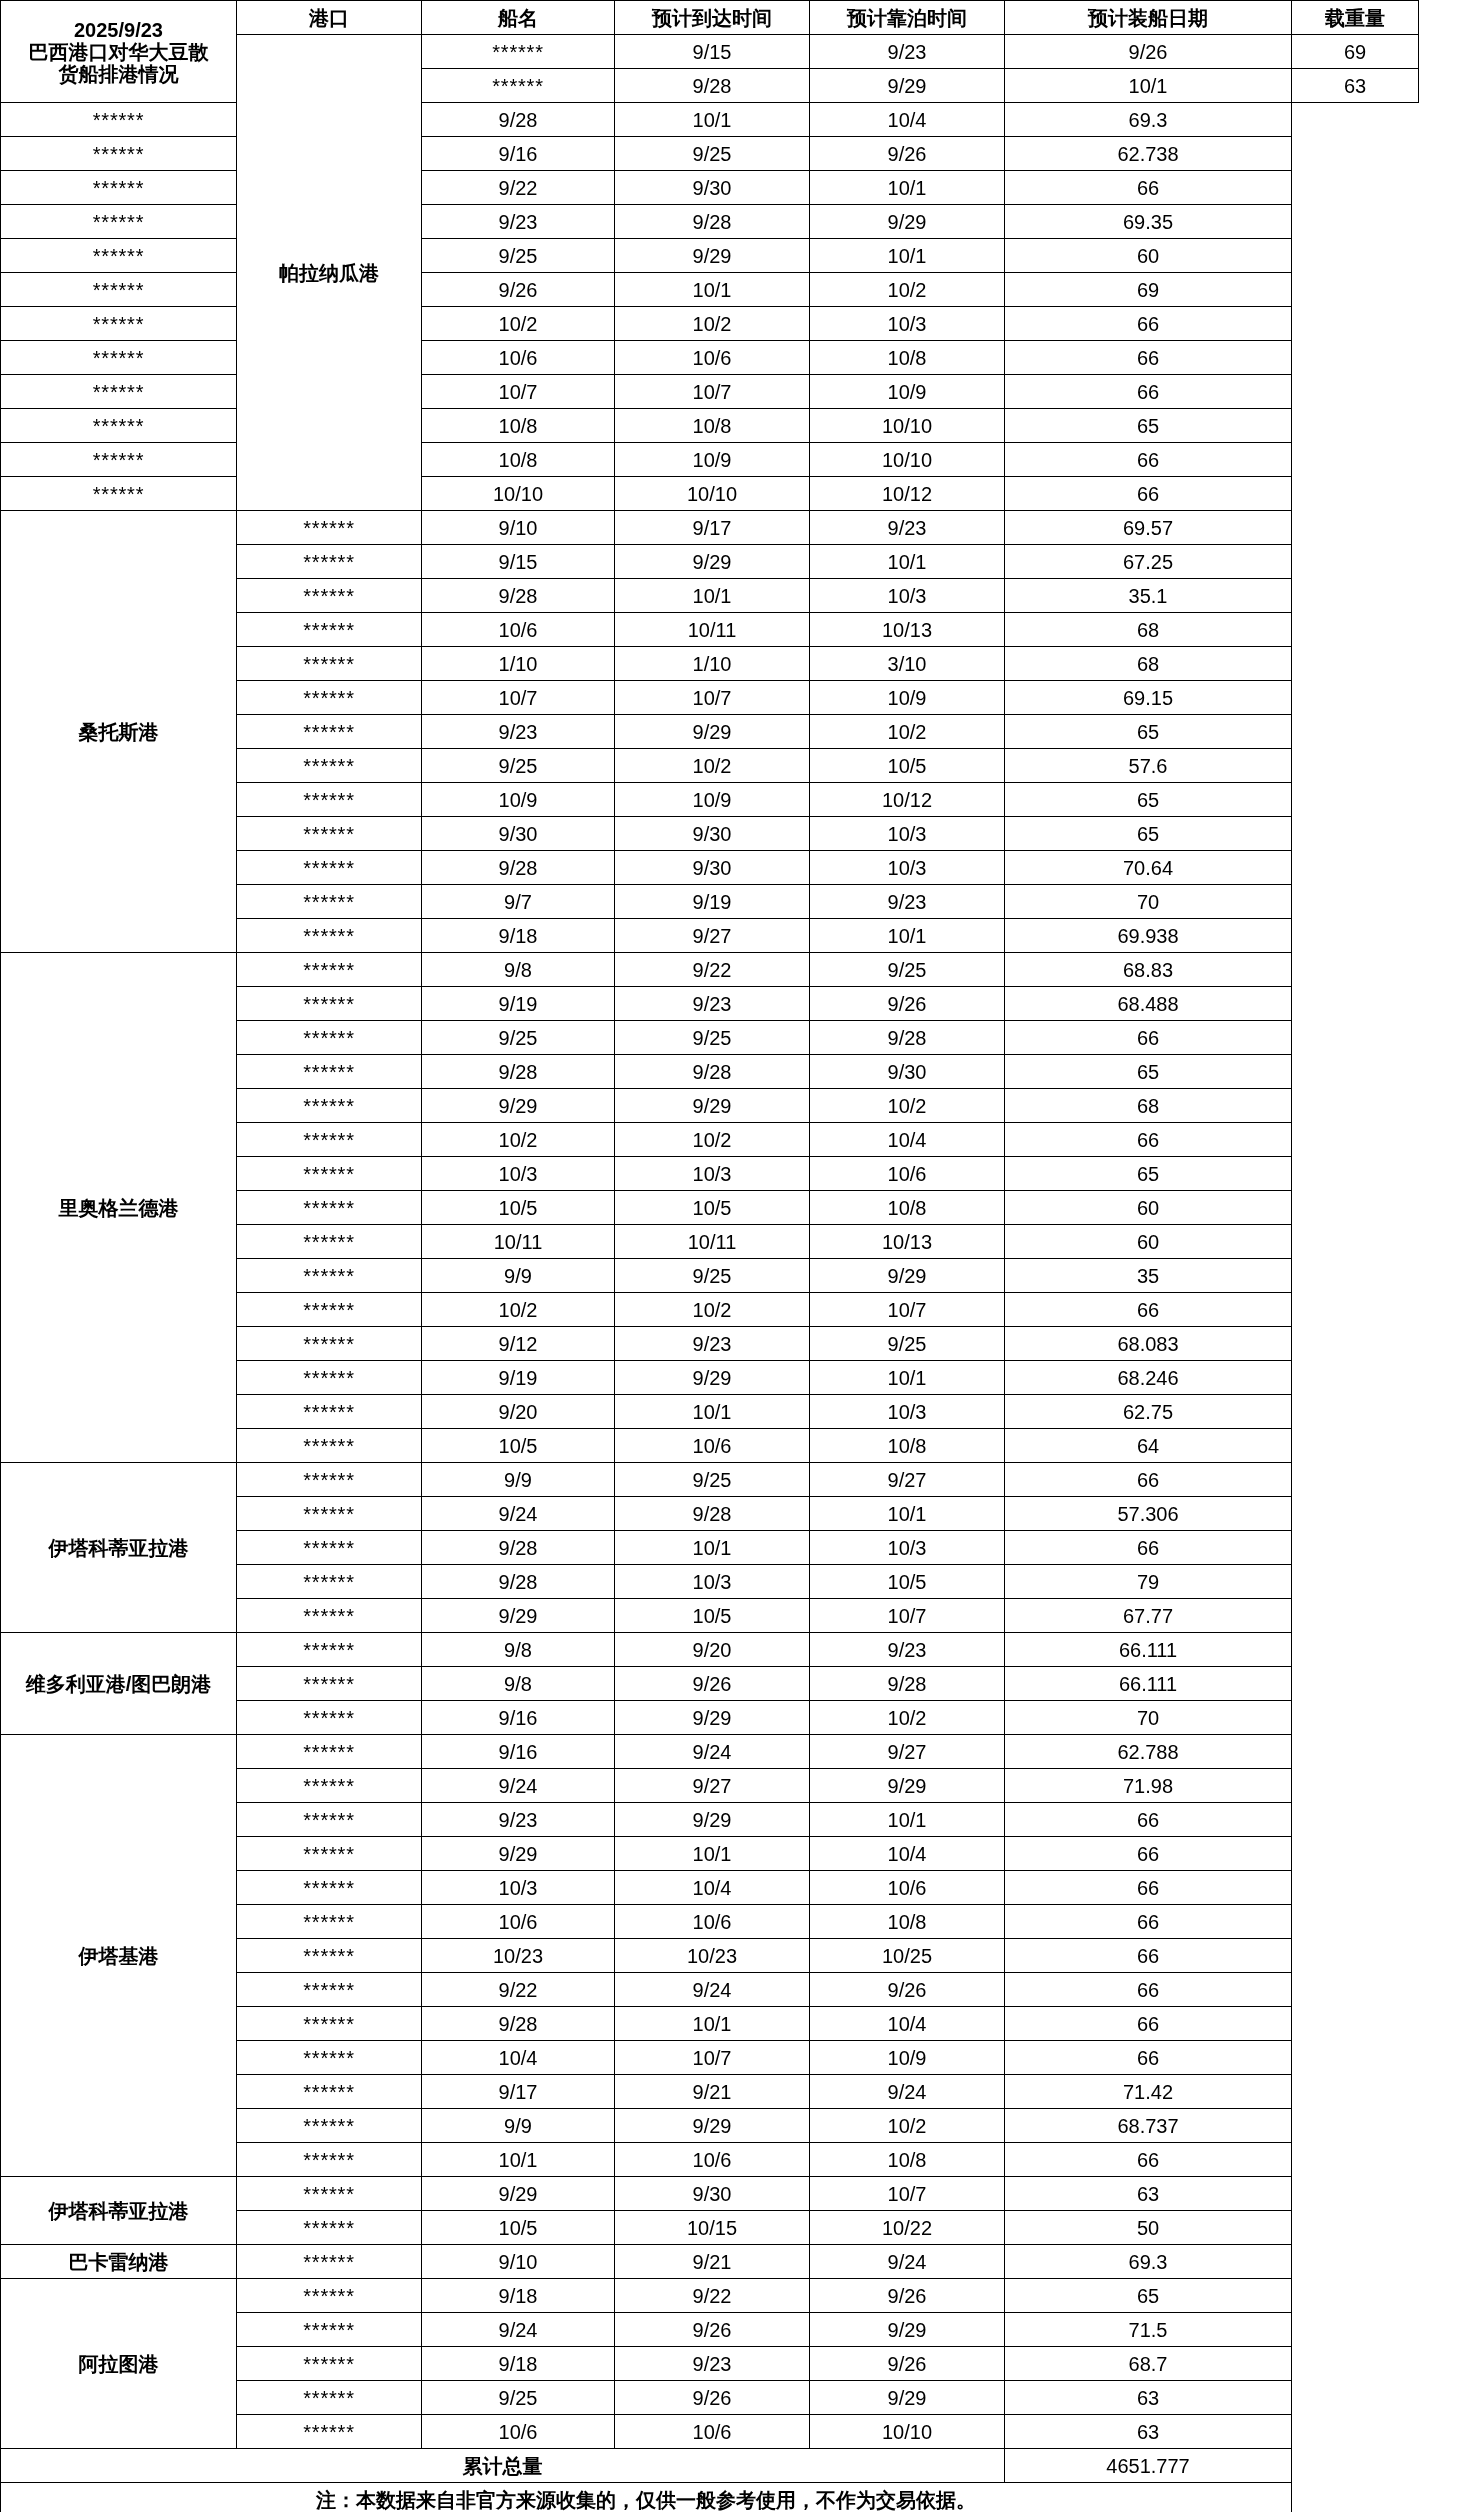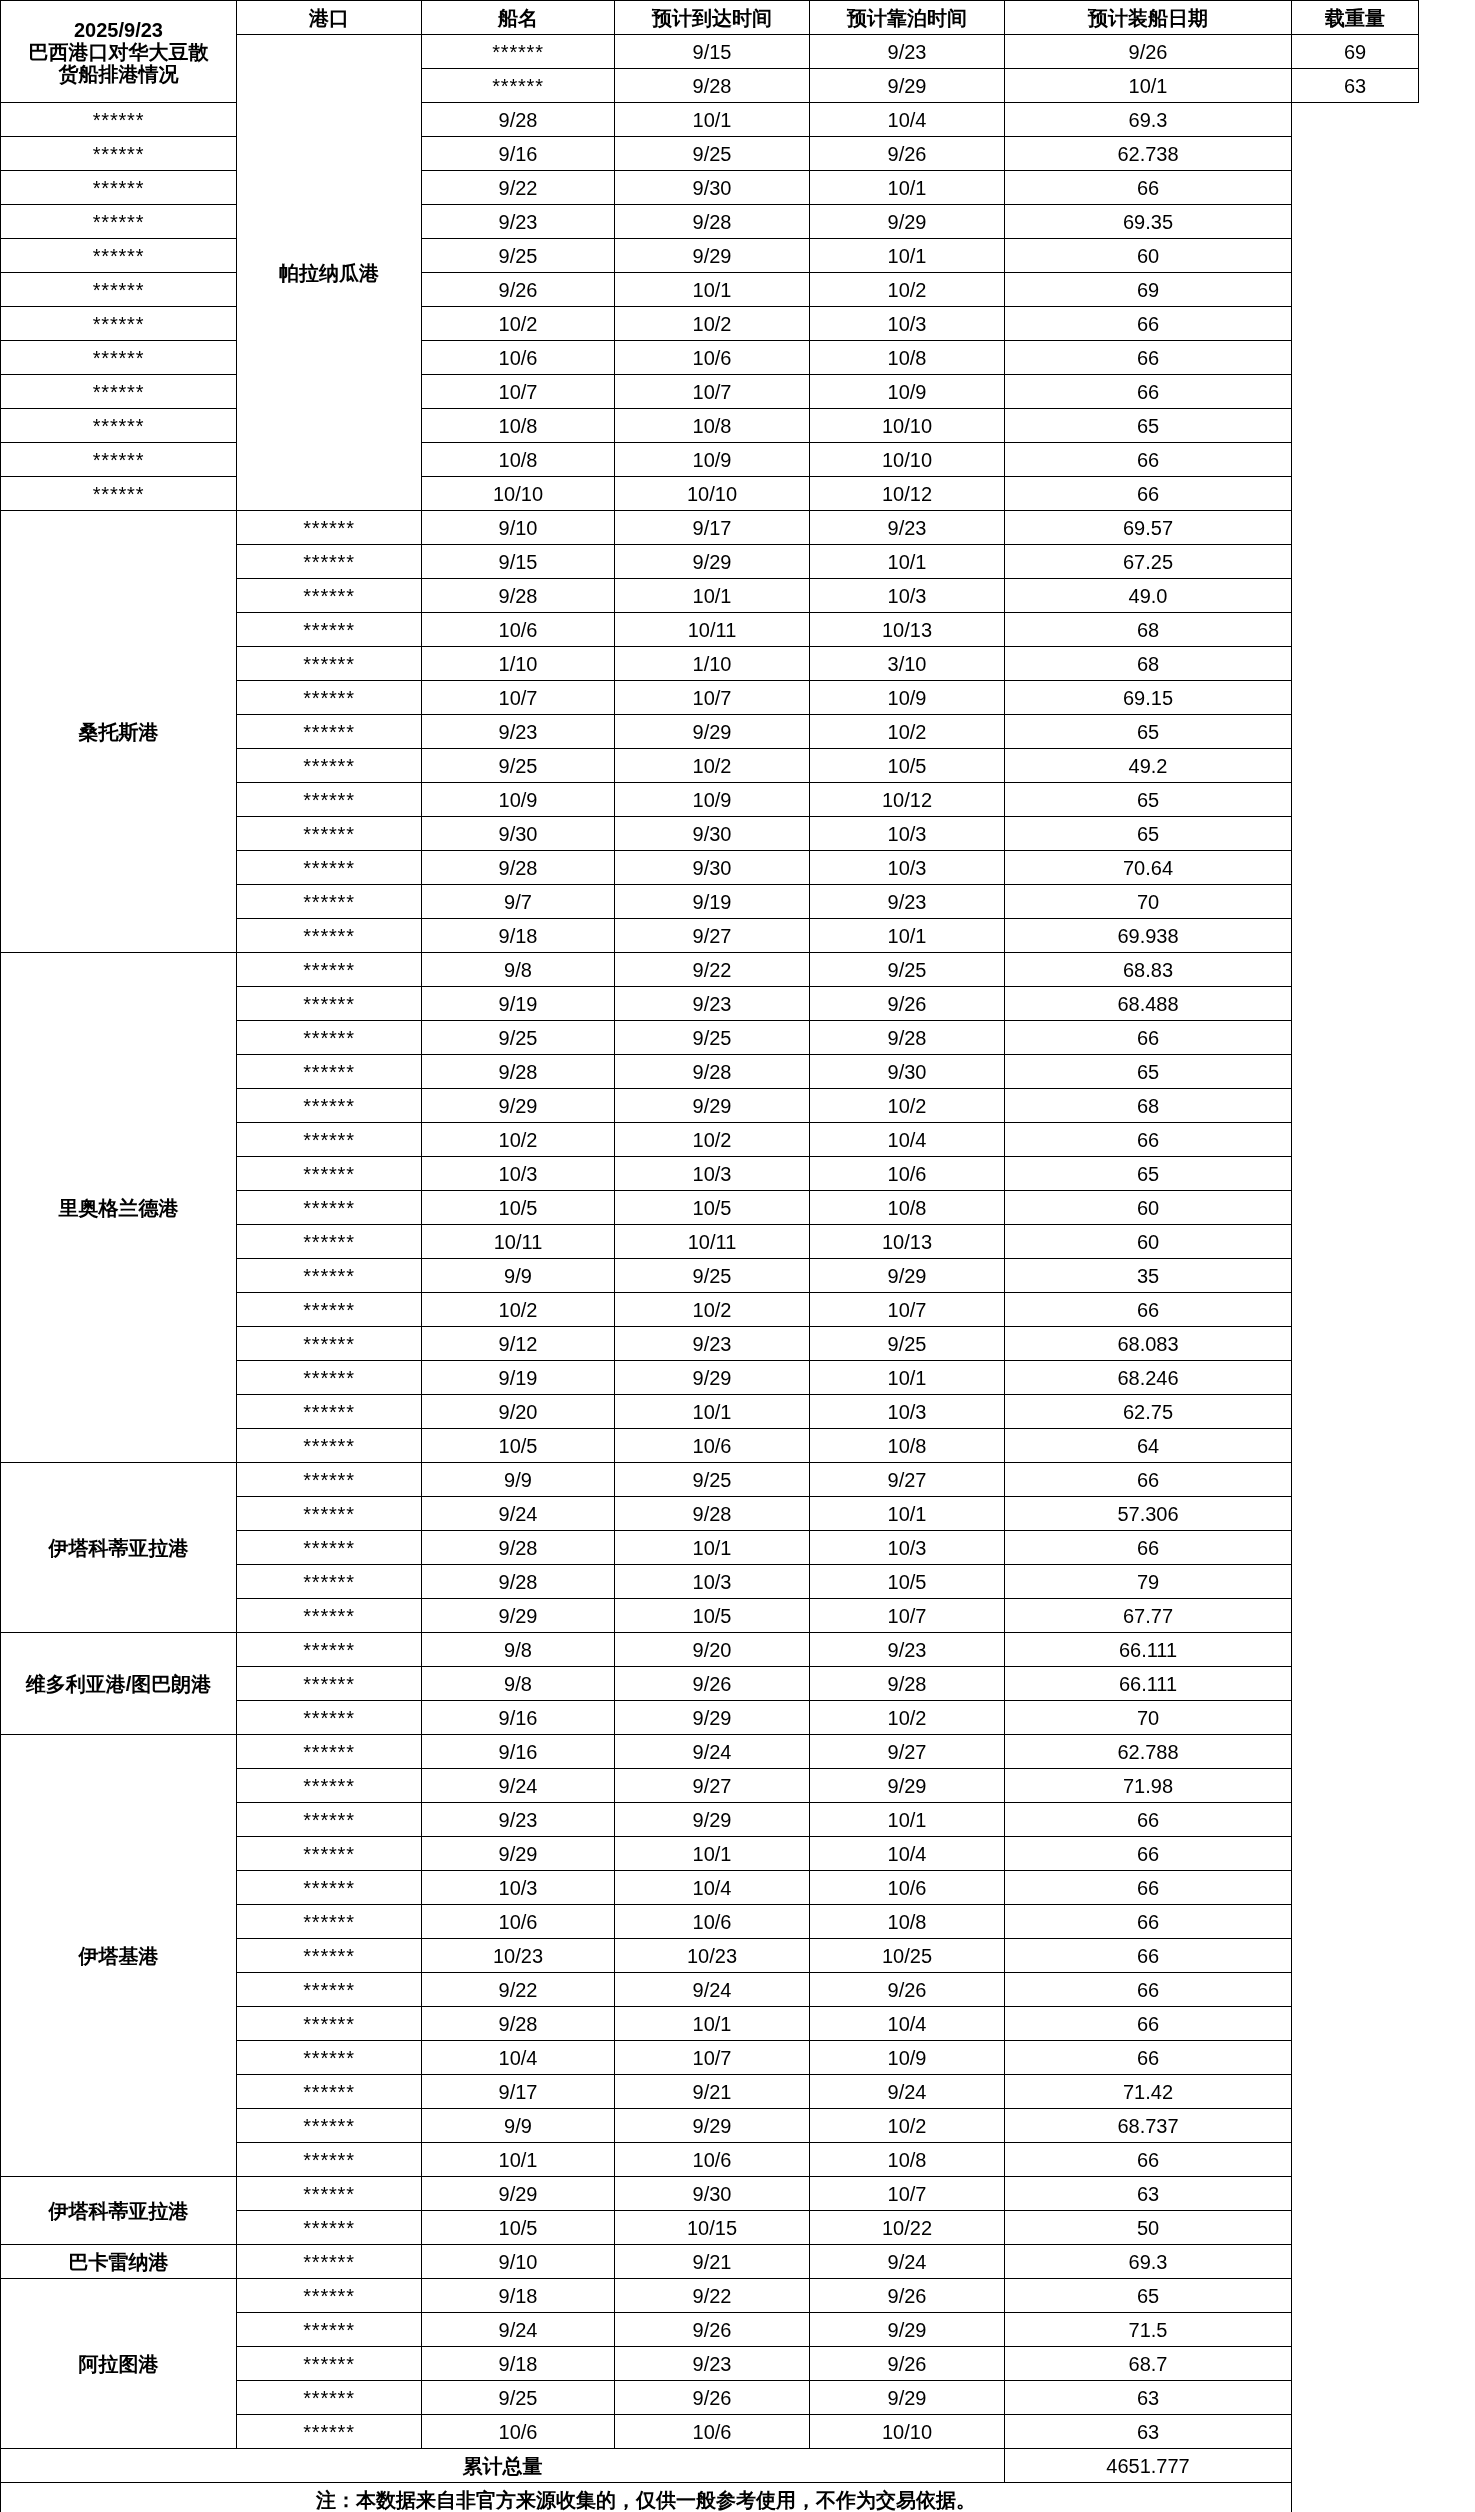--- a/index.html
+++ b/index.html
@@ -223,21 +223,21 @@
           <td>9/15</td>
           <td>9/29</td>
           <td>10/1</td>
           <td class="wt">67.25</td>
         </tr>
         <tr>
           <td class="ship-cell">******</td>
           <td>9/28</td>
           <td>10/1</td>
           <td>10/3</td>
-          <td class="wt">49.0</td>
+          <td class="wt">35.1</td>
         </tr>
         <tr>
           <td class="ship-cell">******</td>
           <td>10/6</td>
           <td>10/11</td>
           <td>10/13</td>
           <td class="wt">68</td>
         </tr>
         <tr>
           <td class="ship-cell">******</td>
@@ -258,21 +258,21 @@
           <td>9/23</td>
           <td>9/29</td>
           <td>10/2</td>
           <td class="wt">65</td>
         </tr>
         <tr>
           <td class="ship-cell">******</td>
           <td>9/25</td>
           <td>10/2</td>
           <td>10/5</td>
-          <td class="wt">49.2</td>
+          <td class="wt">57.6</td>
         </tr>
         <tr>
           <td class="ship-cell">******</td>
           <td>10/9</td>
           <td>10/9</td>
           <td>10/12</td>
           <td class="wt">65</td>
         </tr>
         <tr>
           <td class="ship-cell">******</td>

